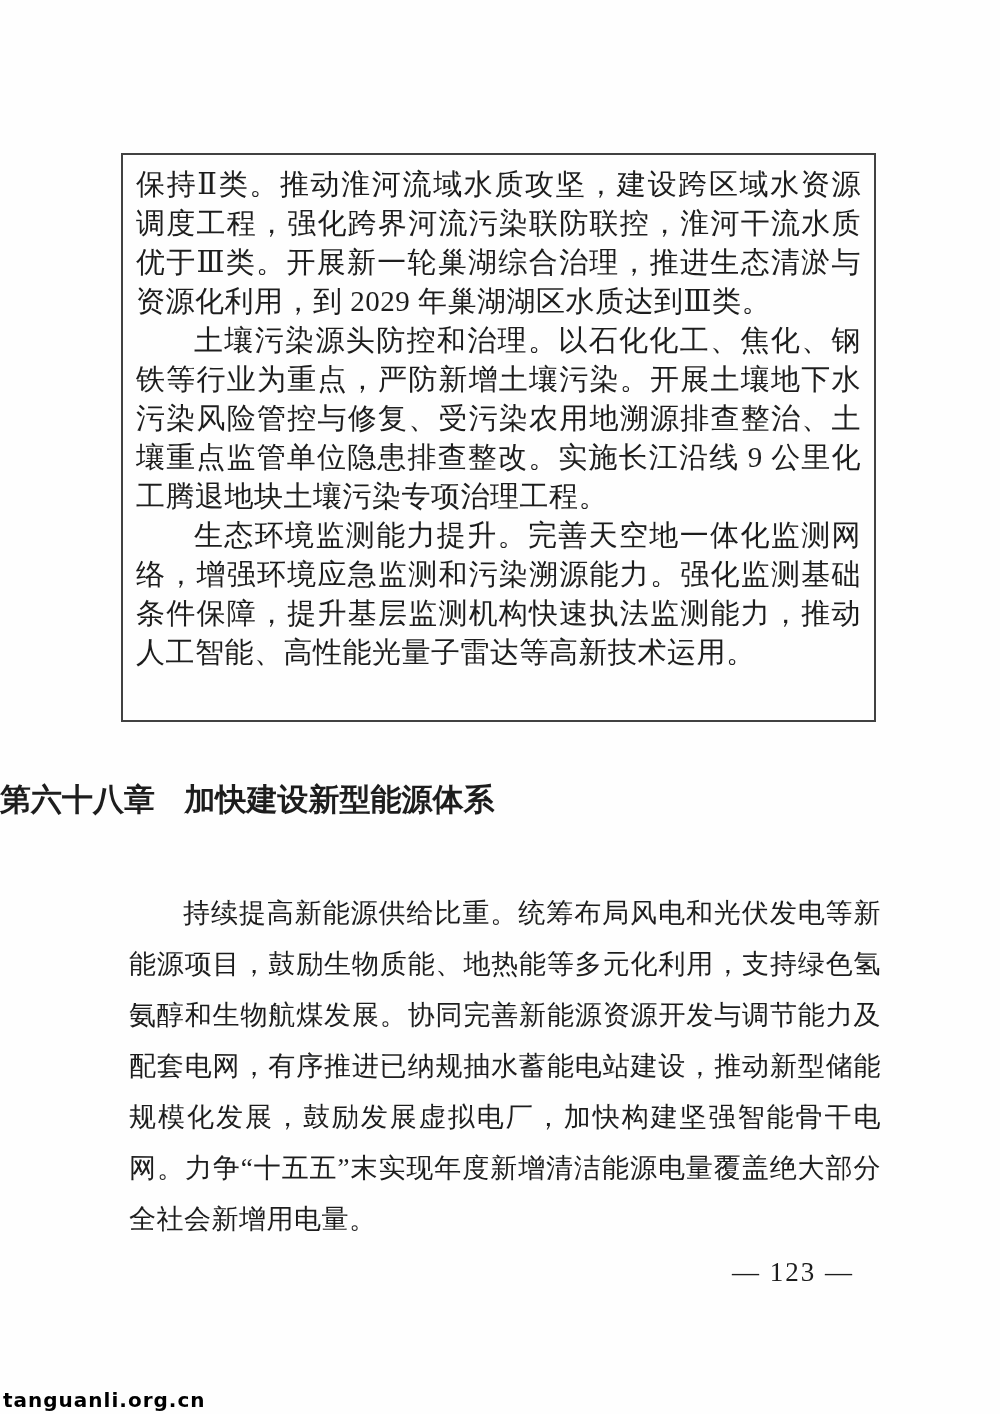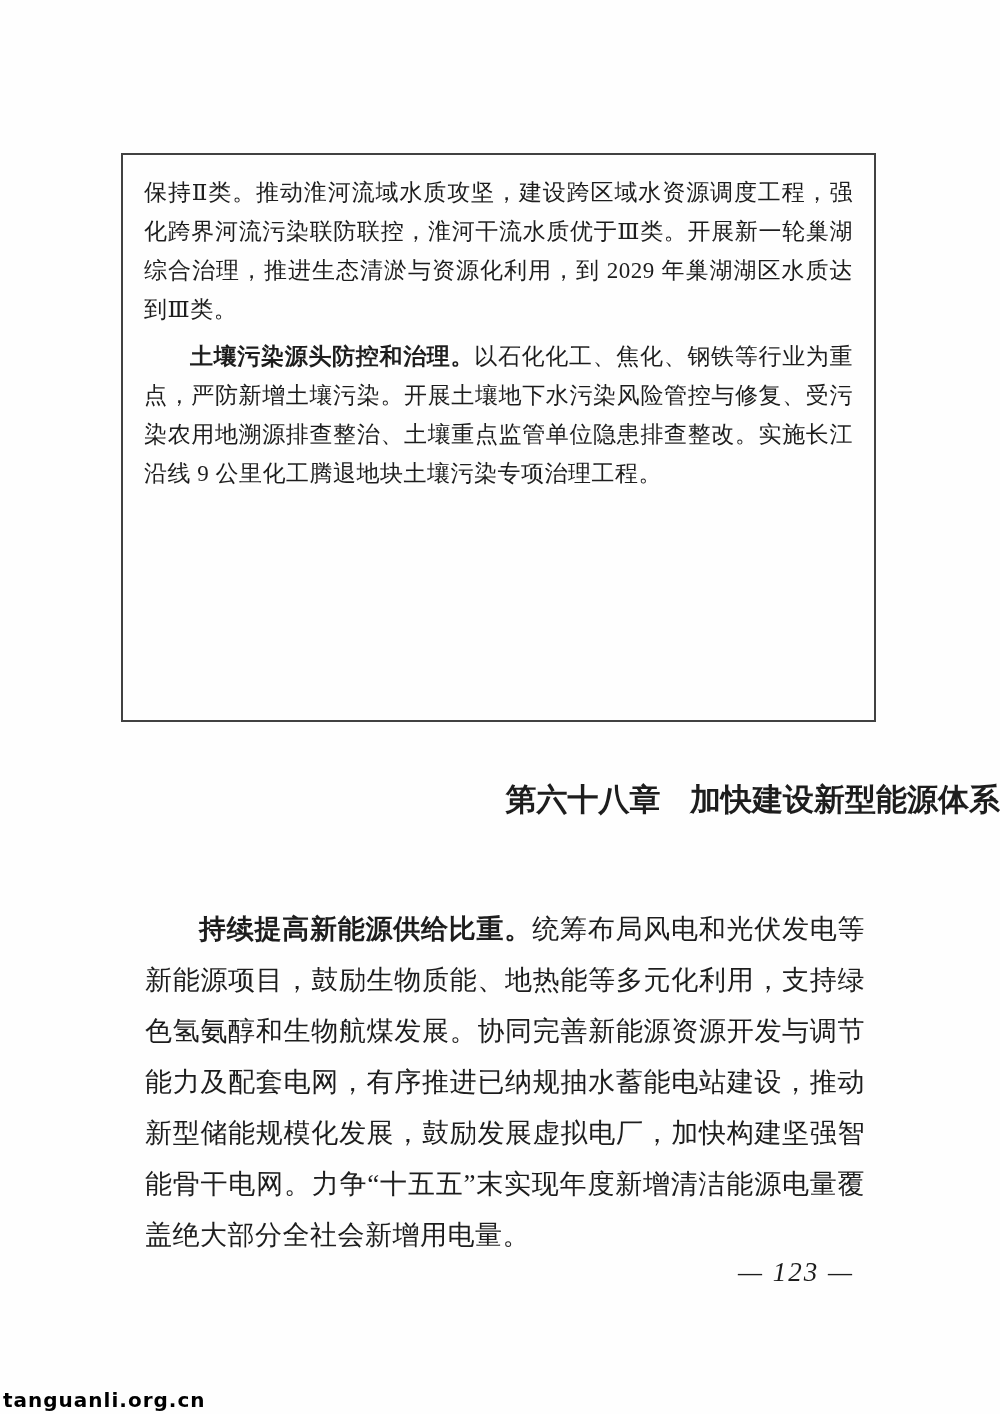--- a/index.html
+++ b/index.html
@@ -22,81 +22,80 @@
     position: absolute;
     left: 121px;
     top: 153px;
     width: 755px;
     height: 569px;
     box-sizing: border-box;
     border: 2px solid #414141;
     padding: 10px 13px 8px 13px;
   }
   .boxed-section p {
-    margin: 8px;
-    font-size: 23px;
+    margin: 0;
+    font-size: 29px;
     line-height: 39px;
     text-align: justify;
     text-indent: 2em;
     letter-spacing: 0.5px;
   }
   .boxed-section p.no-indent {
     text-indent: 0;
   }
 
   
   .para-lead {
     font-family: "Liberation Sans", "DejaVu Sans", sans-serif;
-    font-weight: 700;
+    font-weight: 400;
   }
 
   
   .chapter-heading {
     position: absolute;
     left: 0;
     right: 0;
     top: 782px;
     margin: 0;
-    text-align: right;
+    text-align: left;
     font-family: "Liberation Sans", "DejaVu Sans", sans-serif;
     font-weight: 700;
     font-size: 31px;
     line-height: 36px;
     color: #1d1d1d;
   }
   .chapter-heading .chapter-number {
     margin-right: 0.95em;
   }
 
   
   .main-section {
     position: absolute;
     left: 129px;
     top: 888px;
     width: 752px;
   }
   .main-section p {
-    margin: 16px;
+    margin: 0;
     font-size: 27px;
     line-height: 51px;
     text-align: justify;
     text-indent: 2em;
     letter-spacing: 0.5px;
   }
 
   
   .page-number {
     position: absolute;
     top: 1256px;
     right: 146px;
     font-size: 27px;
     line-height: 32px;
     letter-spacing: 2px;
     font-family: "Liberation Serif", "DejaVu Serif", serif;
-    font-style: italic;
   }
 
   
   .watermark {
     position: absolute;
     left: 3px;
     top: 1389px;
     font-size: 20px;
     line-height: 22px;
     font-weight: 700;
@@ -110,20 +109,23 @@
 
 <div class="page">
 
   <div class="boxed-section">
     <p class="no-indent">
       <span class="para-lead"></span><span>保持Ⅱ类。推动淮河流域水质攻坚，建设跨区域水资源调度工程，强化跨界河流污染联防联控，淮河干流水质优于Ⅲ类。开展新一轮巢湖综合治理，推进生态清淤与资源化利用，到 2029 年巢湖湖区水质达到Ⅲ类。</span>
     </p>
     <p>
       <span class="para-lead">土壤污染源头防控和治理。</span><span>以石化化工、焦化、钢铁等行业为重点，严防新增土壤污染。开展土壤地下水污染风险管控与修复、受污染农用地溯源排查整治、土壤重点监管单位隐患排查整改。实施长江沿线 9 公里化工腾退地块土壤污染专项治理工程。</span>
     </p>
+    <p>
+      <span class="para-lead">生态环境监测能力提升。</span><span>完善天空地一体化监测网络，增强环境应急监测和污染溯源能力。强化监测基础条件保障，提升基层监测机构快速执法监测能力，推动人工智能、高性能光量子雷达等高新技术运用。</span>
+    </p>
   </div>
 
   <h1 class="chapter-heading">
     <span class="chapter-number">第六十八章</span><span>加快建设新型能源体系</span>
   </h1>
 
   <div class="main-section">
     <p>
       <span class="para-lead">持续提高新能源供给比重。</span><span>统筹布局风电和光伏发电等新能源项目，鼓励生物质能、地热能等多元化利用，支持绿色氢氨醇和生物航煤发展。协同完善新能源资源开发与调节能力及配套电网，有序推进已纳规抽水蓄能电站建设，推动新型储能规模化发展，鼓励发展虚拟电厂，加快构建坚强智能骨干电网。力争“十五五”末实现年度新增清洁能源电量覆盖绝大部分全社会新增用电量。</span>
     </p>

